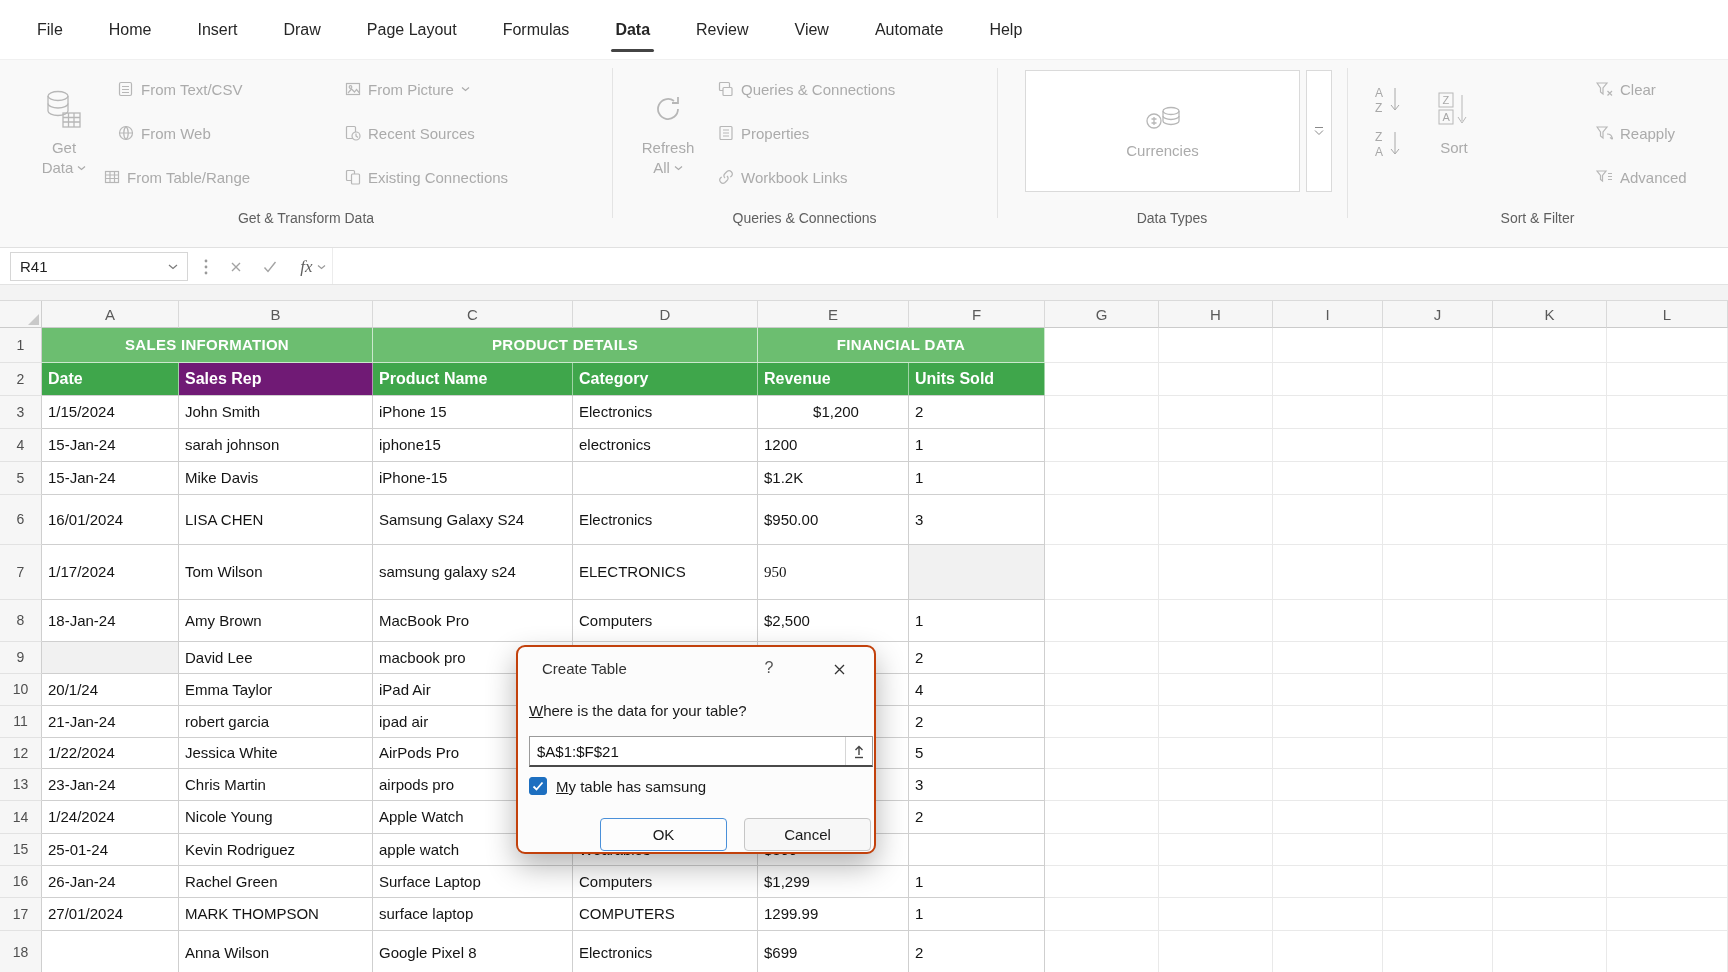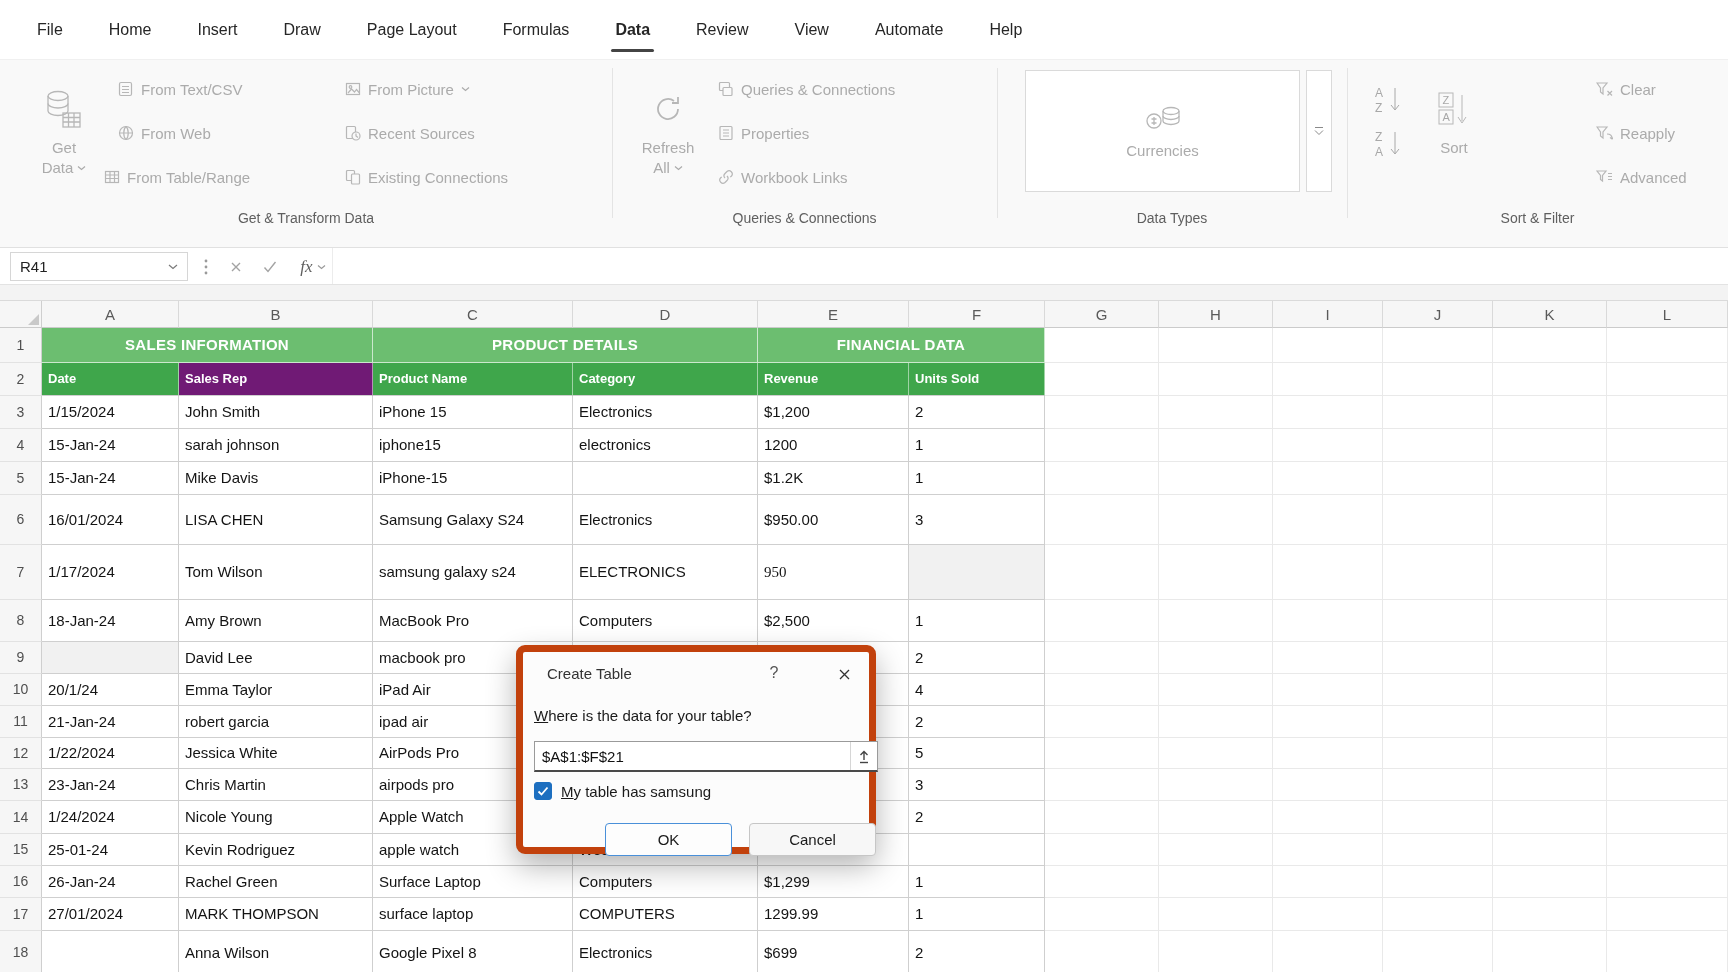--- a/index.html
+++ b/index.html
@@ -45,26 +45,26 @@
     font-size:15px;color:#5a5a5a;background:#f6f6f6}
   .corner{position:relative;border-right:1px solid #cfcfcf;border-bottom:1px solid #cbcbcb;background:#f6f6f6}
   .corner::after{content:"";position:absolute;right:2px;bottom:2px;border-left:11px solid transparent;border-bottom:11px solid #c9c9c9}
   .srow{display:flex}
   .rn{background:#f6f6f6;border-right:1px solid #cfcfcf;border-bottom:1px solid #e2e2e2;color:#4f4f4f;font-size:14px;text-align:center;overflow:hidden}
   .dcell{font-size:15px;color:#141414;padding-left:6px;overflow:hidden;white-space:nowrap}
   .tb{border-right:1px solid #cfcfcf;border-bottom:1px solid #cfcfcf}
   .ob{border-right:1px solid #e9e9e9;border-bottom:1px solid #e9e9e9}
   .g1{font-weight:700;text-align:center;letter-spacing:.3px;font-size:15px;overflow:hidden;white-space:nowrap;
     border-right:1px solid rgba(255,255,255,.65);border-bottom:1px solid rgba(255,255,255,.65)}
-  .g2{font-weight:700;padding-left:6px;font-size:13px;overflow:hidden;white-space:nowrap;
+  .g2{font-weight:700;padding-left:6px;font-size:16px;overflow:hidden;white-space:nowrap;
     border-right:1px solid rgba(255,255,255,.5);border-bottom:1px solid #cfcfcf}
   .shade{background:#f1f1f1}
 
   
-  #dialog{position:absolute;left:516px;top:645px;width:360px;height:209px;background:#fcfcfc;border:7px solid #c2410c;
+  #dialog{position:absolute;left:516px;top:645px;width:360px;height:209px;background:#fcfcfc;border:2px solid #c2410c;
     border-radius:9px;box-shadow:0 12px 30px rgba(0,0,0,.30);z-index:50;font-size:15px;color:#1a1a1a}
   .dlg-title{position:absolute;left:24px;top:13px;font-size:15px;color:#333}
   .dlg-help{position:absolute;left:240px;top:12px;width:22px;text-align:center;color:#555;font-size:16px;cursor:default}
   .dlg-close{position:absolute;left:308px;top:10px;width:26px;height:24px;display:flex;align-items:center;justify-content:center;cursor:default}
   .dlg-prompt{position:absolute;left:11px;top:55px}
   .u{text-decoration:underline}
   .dlg-rangerow{position:absolute;left:11px;top:89px;width:344px;height:31px;display:flex;
     border:1px solid #9a9a9a;border-bottom:2px solid #4a4a4a;background:#fff}
   #rangeinput{flex:1;border:0;outline:none;font-size:15px;font-family:inherit;padding:0 7px;color:#111;background:#fff}
   .rangebtn{width:27px;border:0;border-left:1px solid #d6d6d6;background:#fff;display:flex;align-items:center;justify-content:center;cursor:default}
@@ -354,21 +354,21 @@
       <div class="ob" style="width: 110px;"></div>
       <div class="ob" style="width: 114px;"></div>
       <div class="ob" style="width: 121px;"></div>
     </div>
     <div class="srow" style="height: 33px;">
       <div class="rn" style="width: 42px; line-height: 32px;">3</div>
       <div class="dcell tb" style="width: 137px; line-height: 32px;">1/15/2024</div>
       <div class="dcell tb" style="width: 194px; line-height: 32px;">John Smith</div>
       <div class="dcell tb" style="width: 200px; line-height: 32px;">iPhone 15</div>
       <div class="dcell tb" style="width: 185px; line-height: 32px;">Electronics</div>
-      <div class="dcell tb" style="width: 151px; line-height: 32px;">$1,200</div>
+      <div class="dcell tb" style="width: 151px; line-height: 32px; text-align: center;">$1,200</div>
       <div class="dcell tb" style="width: 136px; line-height: 32px;">2</div>
       <div class="ob" style="width: 114px;"></div>
       <div class="ob" style="width: 114px;"></div>
       <div class="ob" style="width: 110px;"></div>
       <div class="ob" style="width: 110px;"></div>
       <div class="ob" style="width: 114px;"></div>
       <div class="ob" style="width: 121px;"></div>
     </div>
     <div class="srow" style="height: 33px;">
       <div class="rn" style="width: 42px; line-height: 32px;">4</div>

